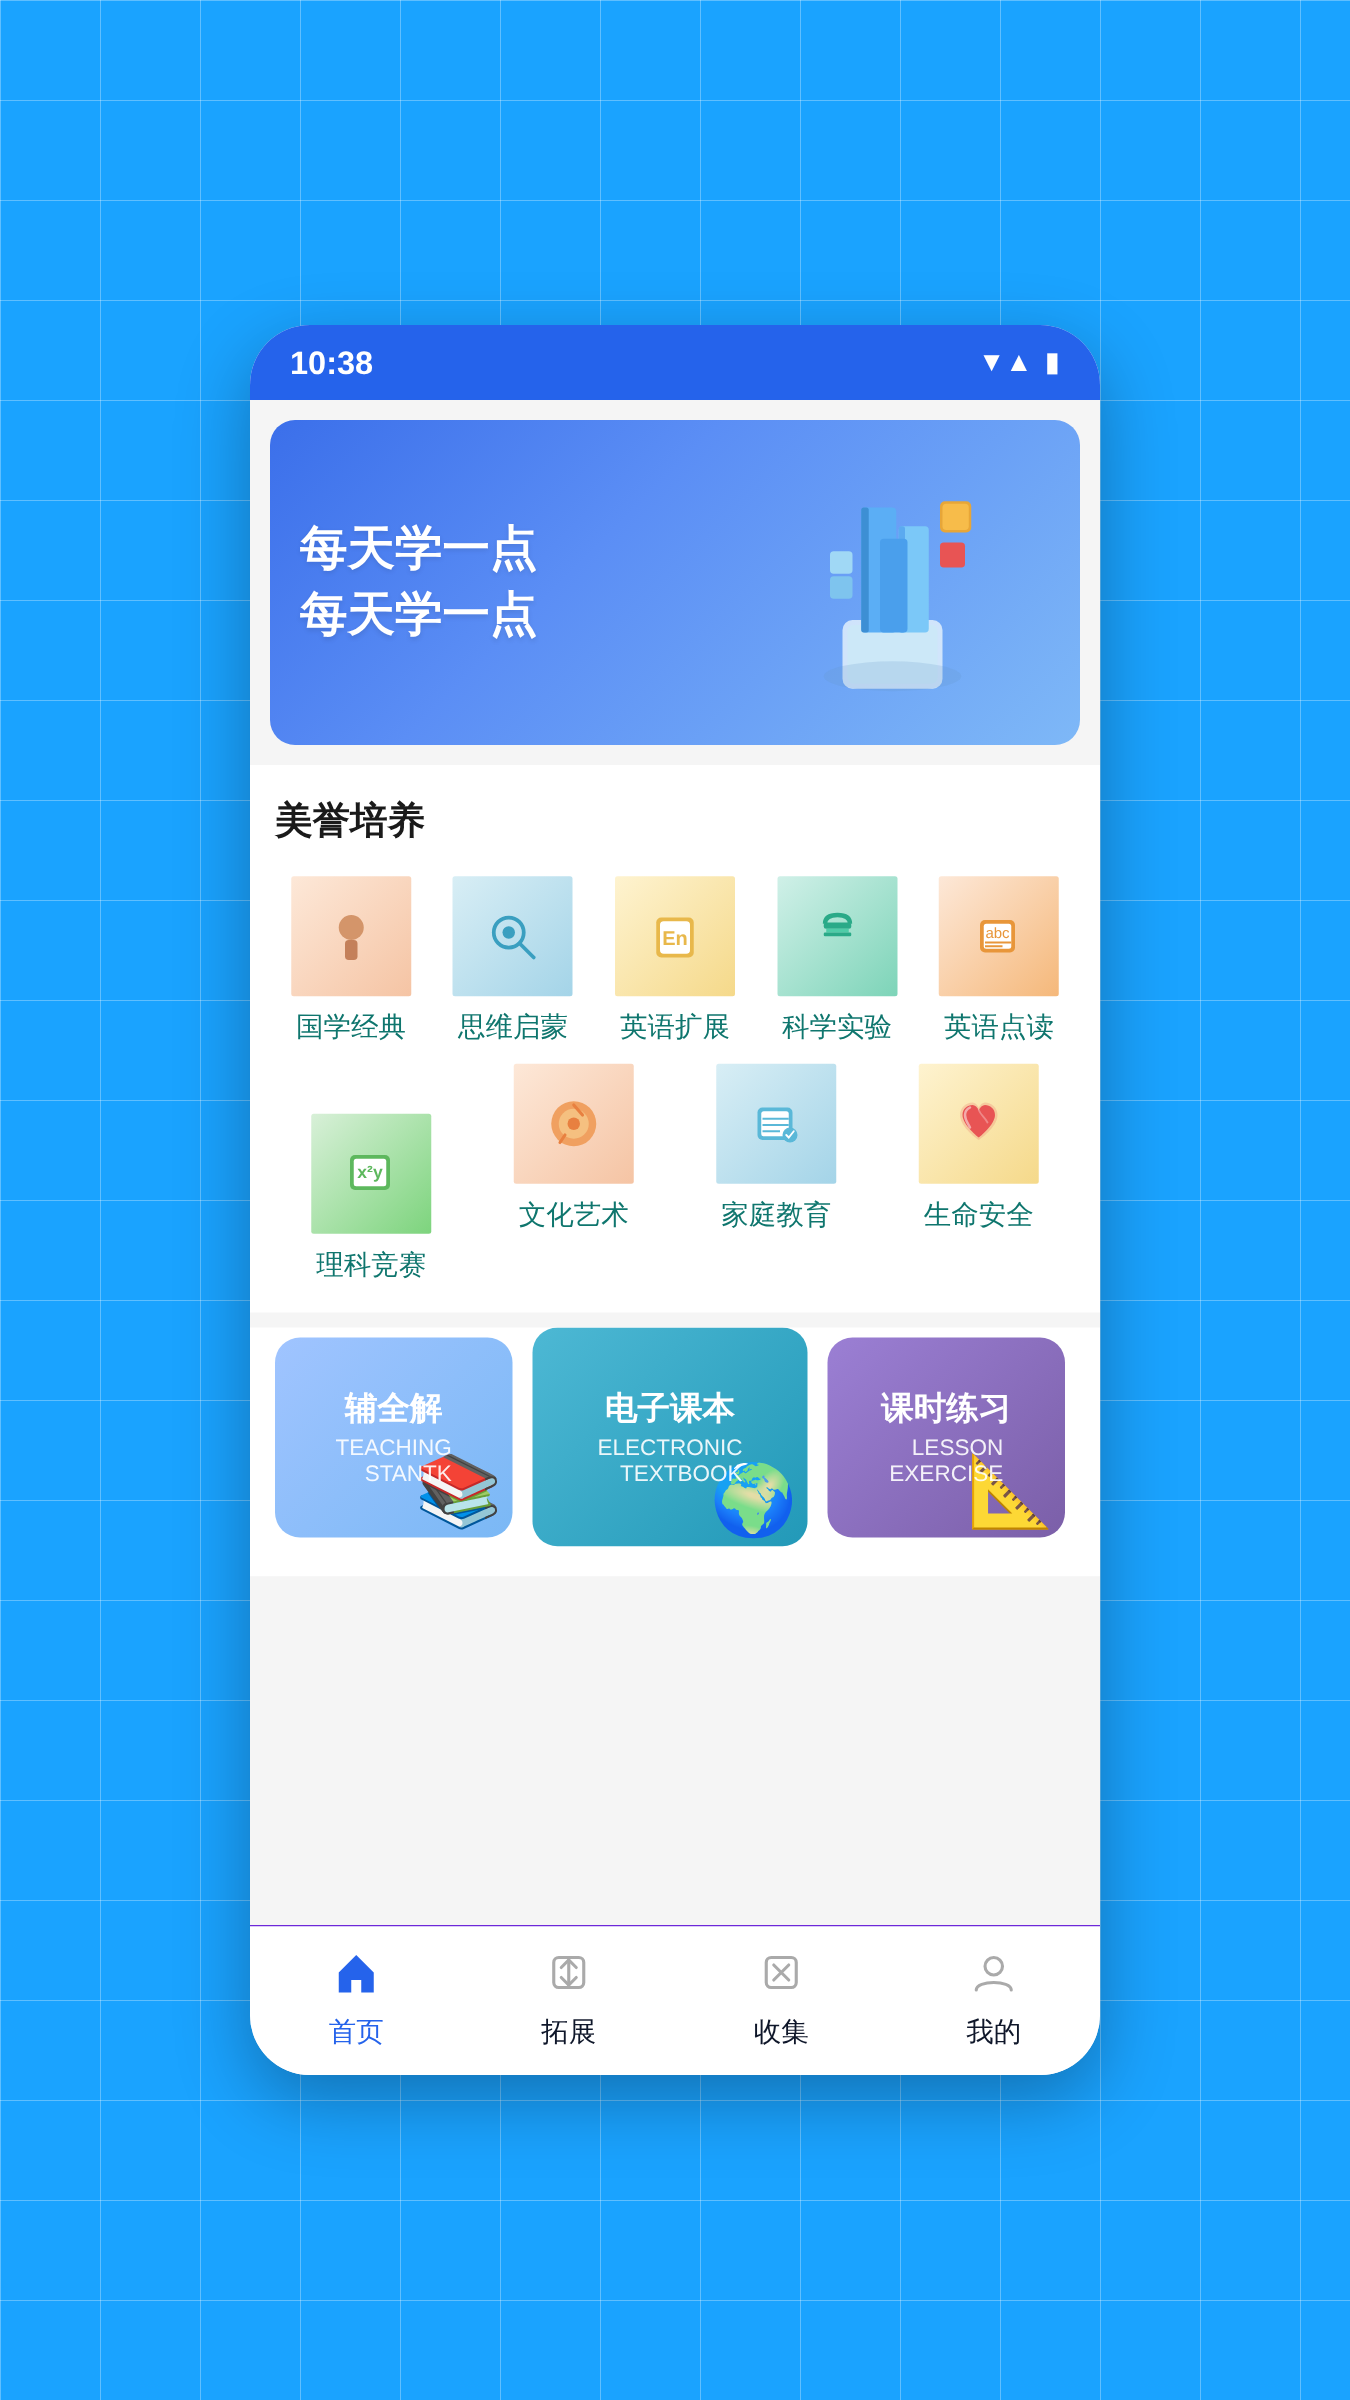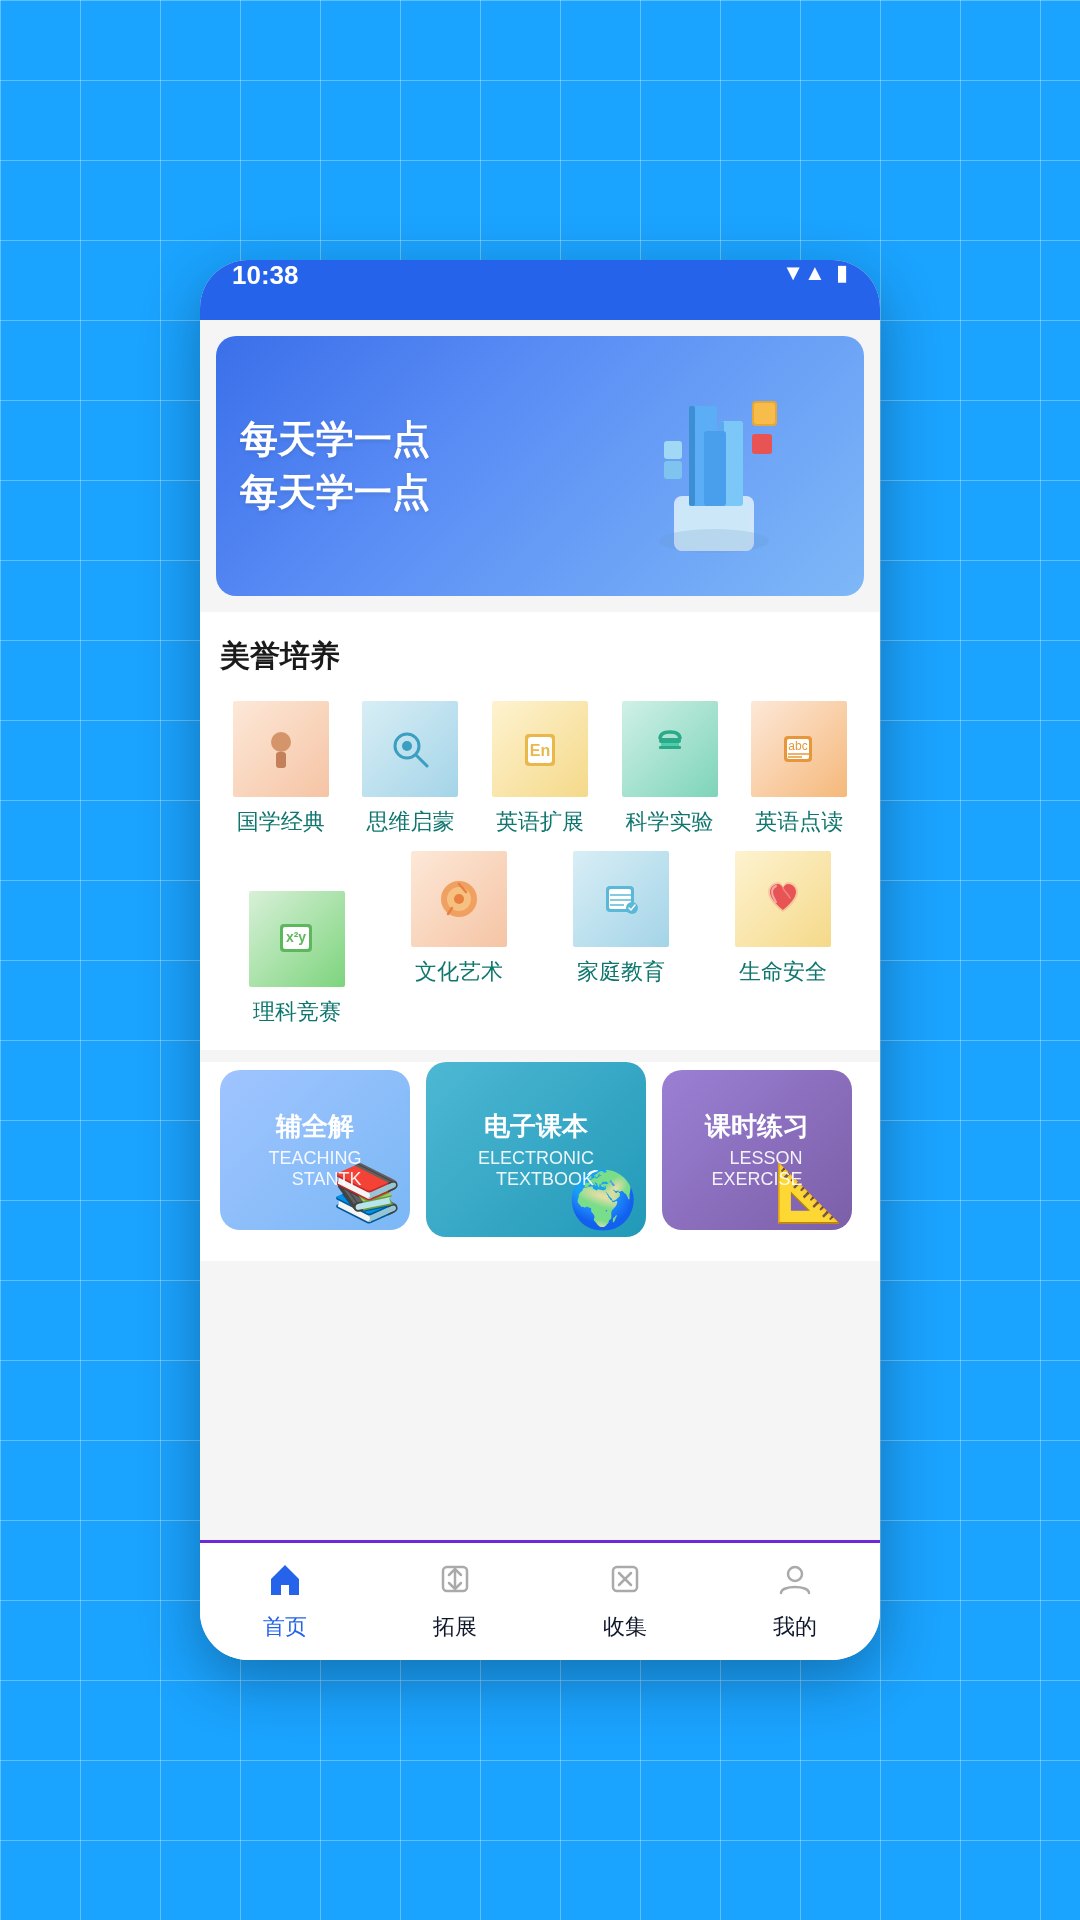--- a/index.html
+++ b/index.html
@@ -39,21 +39,21 @@
       box-shadow: 0 20px 60px rgba(0,0,0,0.3);
       display: flex;
       flex-direction: column;
     }
 
     
     .status-bar {
       background: #2563eb;
       height: 60px;
       display: flex;
-      align-items: flex-start;
+      align-items: center;
       justify-content: space-between;
       padding: 0 32px;
       flex-shrink: 0;
     }
     .status-time {
       color: white;
       font-size: 26px;
       font-weight: 600;
     }
     .status-icons {
@@ -227,21 +227,21 @@
       bottom: 4px;
       z-index: 1;
     }
 
     
     .bottom-nav {
       background: white;
       height: 120px;
       display: flex;
       align-items: center;
-      border-top: 3px solid #6d28d9;
+      border-top: 1px solid #6d28d9;
       flex-shrink: 0;
     }
     .nav-item {
       flex: 1;
       display: flex;
       flex-direction: column;
       align-items: center;
       gap: 6px;
       cursor: pointer;
     }

